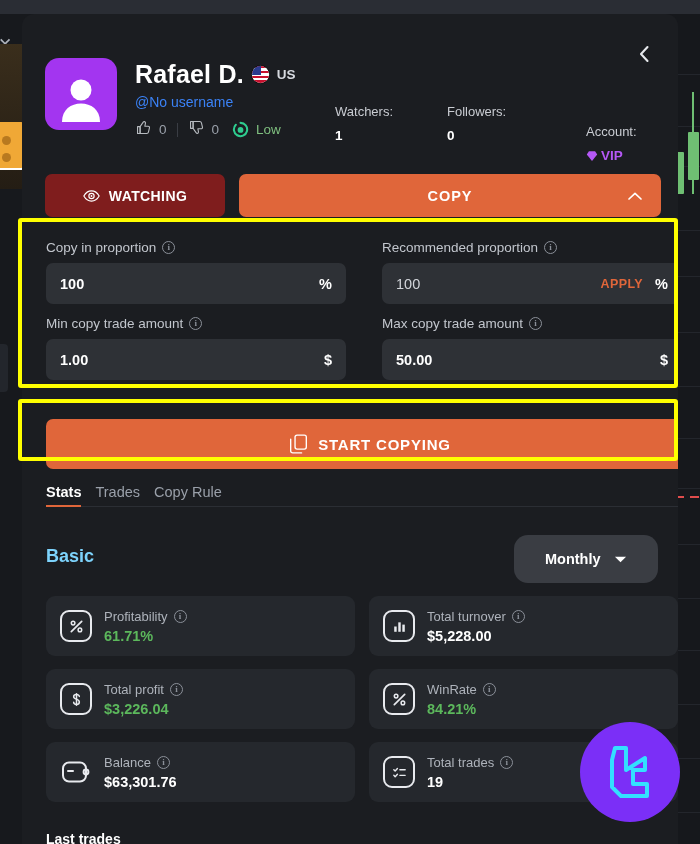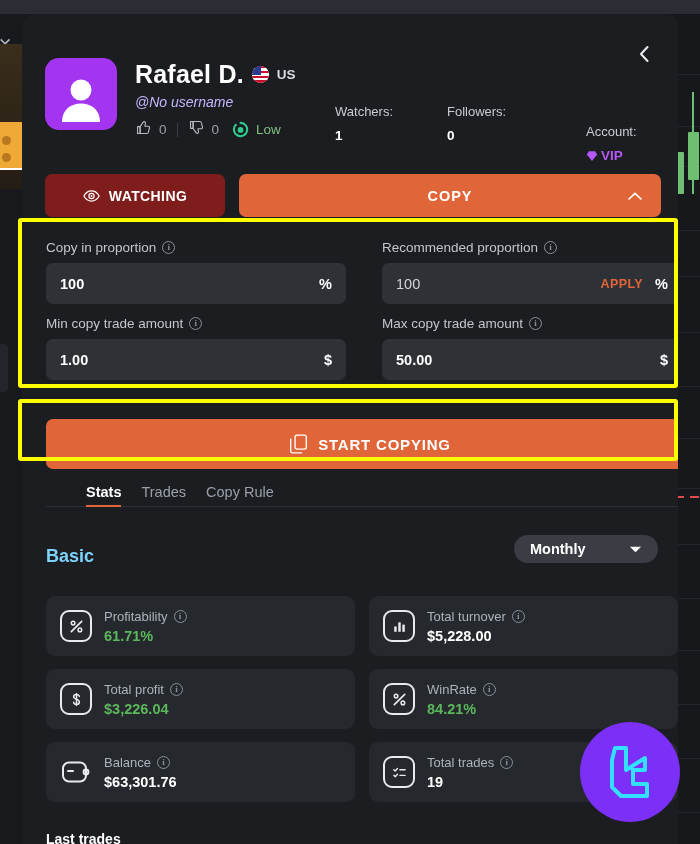--- a/index.html
+++ b/index.html
@@ -72,21 +72,21 @@
   .pname-row { display:flex; align-items:center; gap:7px; }
   .pname { font-size:25px; font-weight:bold; color:#ffffff; letter-spacing:.2px; }
   .flag {
     width:19px; height:19px; border-radius:50%; overflow:hidden; flex:none;
     background:#fff; position:relative; border:1px solid #0b0b0b;
   }
   .flag .stripes{ position:absolute; inset:0;
     background:repeating-linear-gradient(180deg,#c8102e 0 2.4px,#ffffff 2.4px 4.8px); }
   .flag .canton{ position:absolute; left:0; top:0; width:9px; height:9px; background:#2a3b8f; }
   .pcountry { font-size:13.5px; color:#d7dae0; font-weight:600; }
-  .puser { font-size:14px; color:#c4b5fd; margin-top:5px;font-style:italic; }
+  .puser { font-size:14px; color:#3b82f6; margin-top:5px; }
 
   .prate { display:flex; align-items:center; gap:7px; margin-top:9px; }
   .prate .cnt { font-size:13.5px; color:#9aa0aa; }
   .sep { width:1px; height:14px; background:#3a3d44; margin:0 3px; }
   .risk-label { font-size:13.5px; color:#7fbf7f; }
 
   
   .metrics { position:absolute; top:90px; left:0; width:100%; }
   .metric { position:absolute; }
   .metric .mlabel { font-size:13px; color:#c9ccd2; white-space:nowrap; }
@@ -134,34 +134,34 @@
 
   .btn-start {
     position:absolute; left:24px; top:405px; width:648px; height:50px;
     background:#e0663a; border-radius:7px;
     display:flex; align-items:center; justify-content:center; gap:10px;
     color:#ffffff; font-size:15px; font-weight:bold; letter-spacing:.8px;
   }
 
   
   .tabs { position:absolute; left:24px; top:470px; width:632px; }
-  .tablist { display:flex; gap:20px; align-items:flex-end;margin-left:40px; }
+  .tablist { display:flex; gap:14px; align-items:flex-end; }
   .tab { font-size:14.5px; color:#9aa0aa; padding-bottom:7px; position:relative; }
   .tab.active { color:#ffffff; font-weight:bold; }
   .tab.active::after {
     content:""; position:absolute; left:0; right:0; bottom:0; height:2px; background:#e0663a;
   }
   .tab-underline { height:1px; background:#2b2e34; margin-top:-1px; }
 
   
   .sec-title { position:absolute; left:24px; top:532px; font-size:18px; font-weight:bold; color:#7dd3fc; }
   .period-select {
-    position:absolute; right:20px; top:521px; width:144px; height:28px;
+    position:absolute; right:20px; top:521px; width:144px; height:48px;
     background:#3a3d43; border-radius:14px; display:flex; align-items:center;
-    justify-content:space-between; padding:0 16px;
+    justify-content:space-between; padding:0 31px;
     font-size:14.5px; font-weight:bold; color:#ffffff;
   }
 
   .cards { position:absolute; left:24px; top:582px; width:632px; display:flex; gap:14px; }
   .col { flex:1; display:flex; flex-direction:column; gap:13px; }
   .card {
     height:60px; background:#25282d; border-radius:9px;
     display:flex; align-items:center; padding:0 14px; gap:12px;
   }
   .card-ico {

